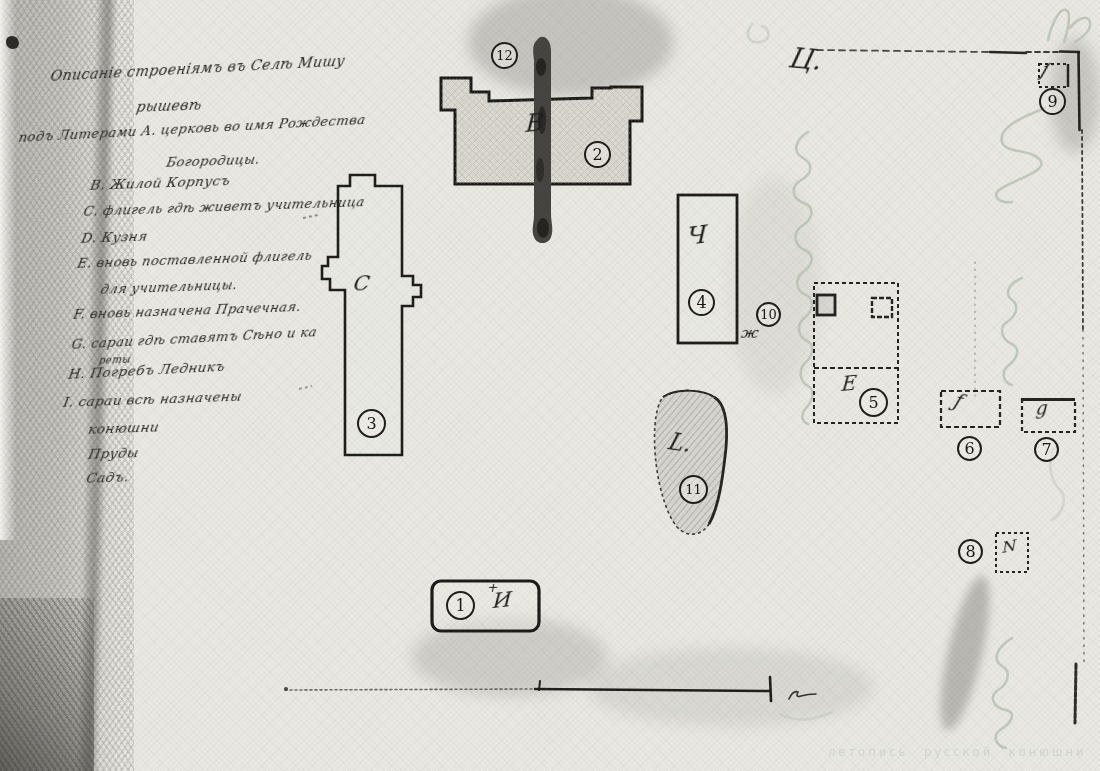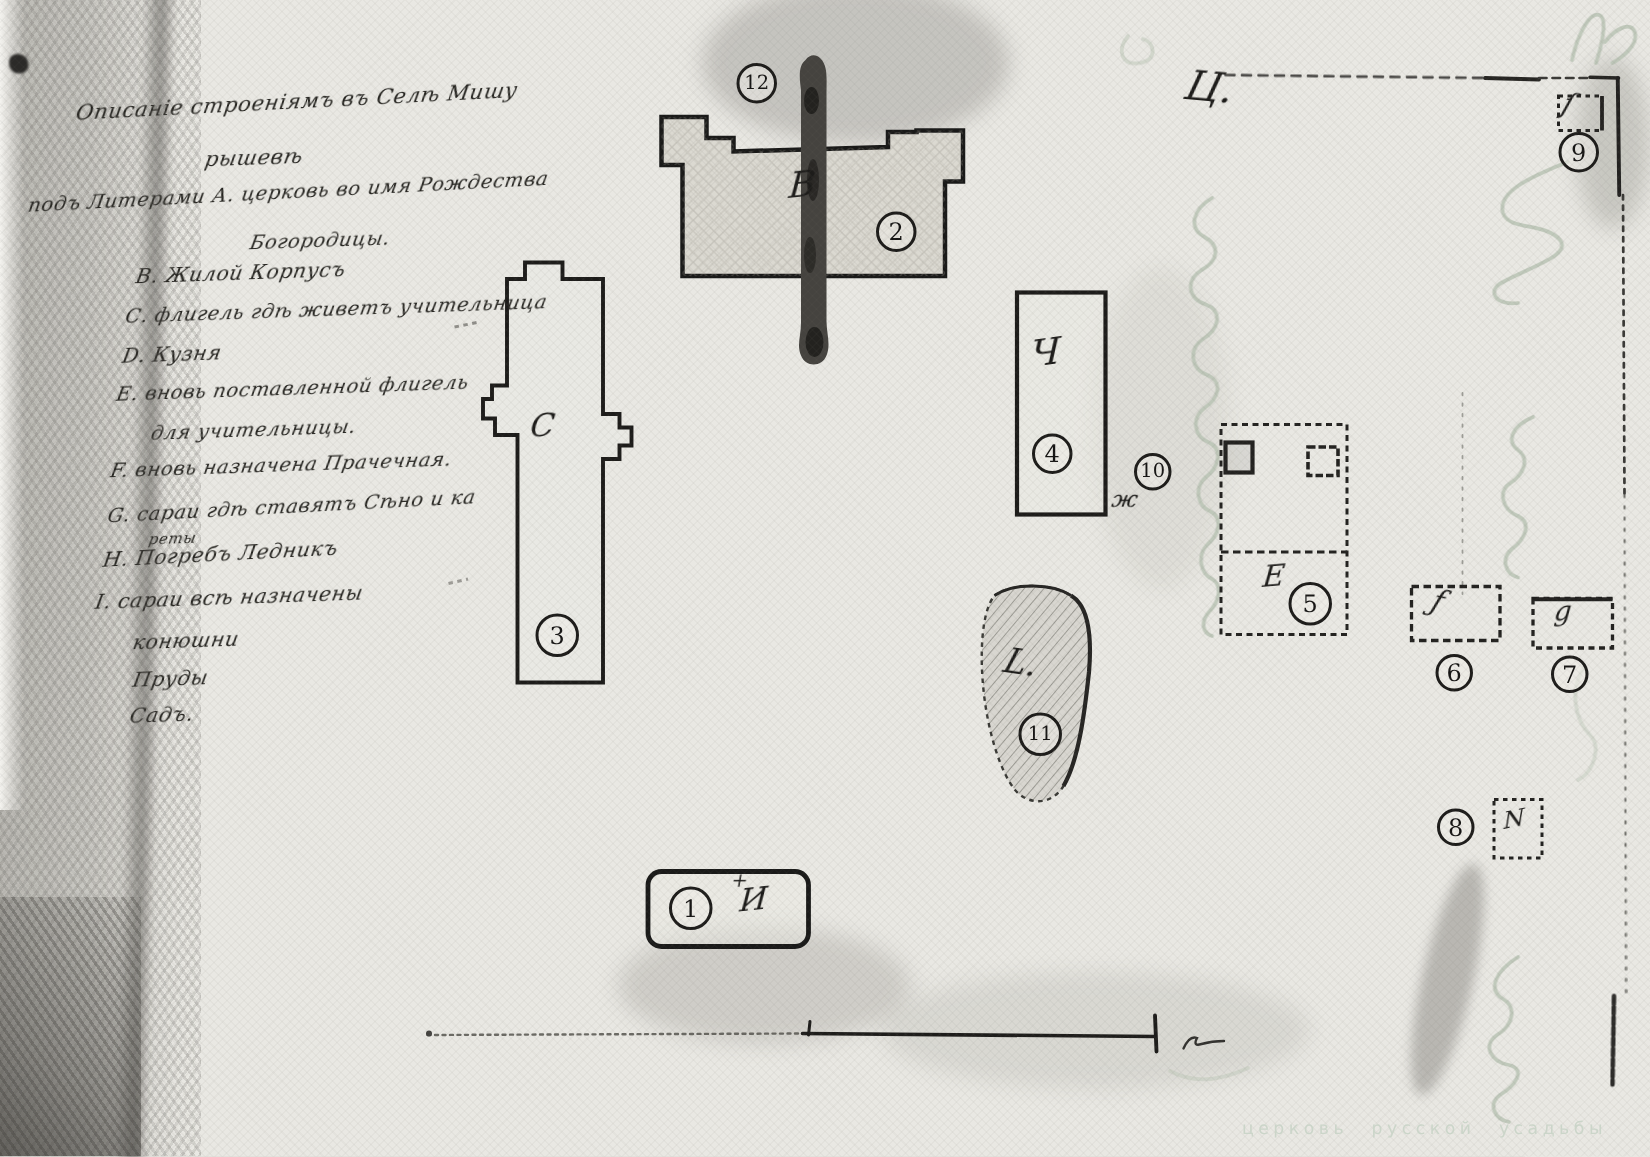--- a/index.html
+++ b/index.html
@@ -208,16 +208,16 @@
       <div class="marker" style="left: 859px; top: 388px; width: 25px; height: 25px; font-size: 16px;">5</div>
       <div class="marker" style="left: 957px; top: 436px; width: 21px; height: 21px; font-size: 16px;">6</div>
       <div class="marker" style="left: 1034px; top: 437px; width: 21px; height: 21px; font-size: 16px;">7</div>
       <div class="marker" style="left: 958px; top: 539px; width: 21px; height: 21px; font-size: 16px;">8</div>
       <div class="marker" style="left: 1039px; top: 88px; width: 23px; height: 23px; font-size: 16px;">9</div>
       <div class="marker" style="left: 756px; top: 302px; width: 21px; height: 21px; font-size: 13px;">10</div>
       <div class="marker" style="left: 679px; top: 475px; width: 25px; height: 25px; font-size: 13px;">11</div>
       <div class="marker" style="left: 491px; top: 42px; width: 23px; height: 23px; font-size: 13px;">12</div>
     </div>
 
-  <div class="watermark">церковь русской усадьбы</div>
+  <div class="watermark">летопись русской конюшни</div>
 
   <div class="band-fold"></div>
 </div>
 
 </body></html>

